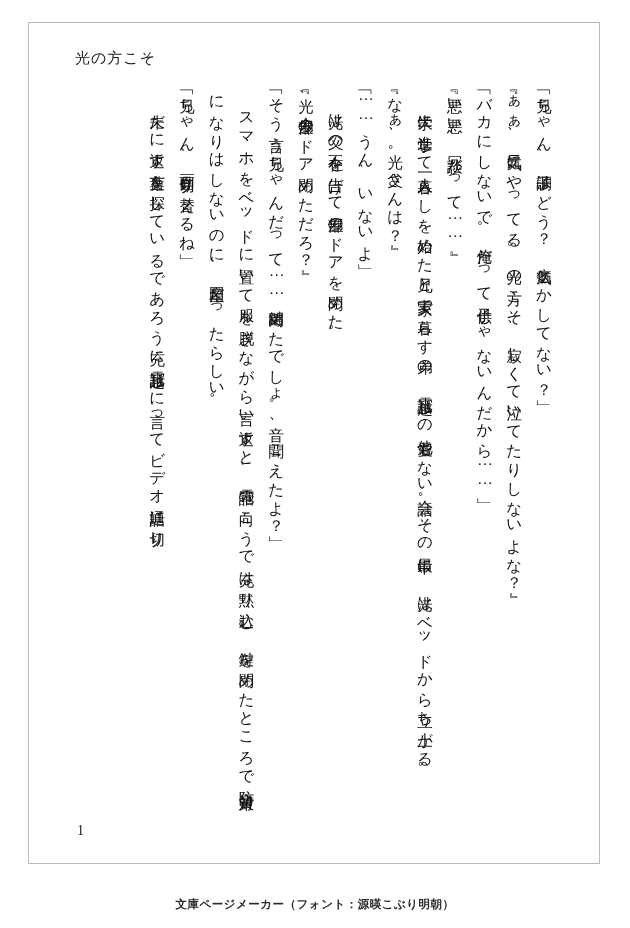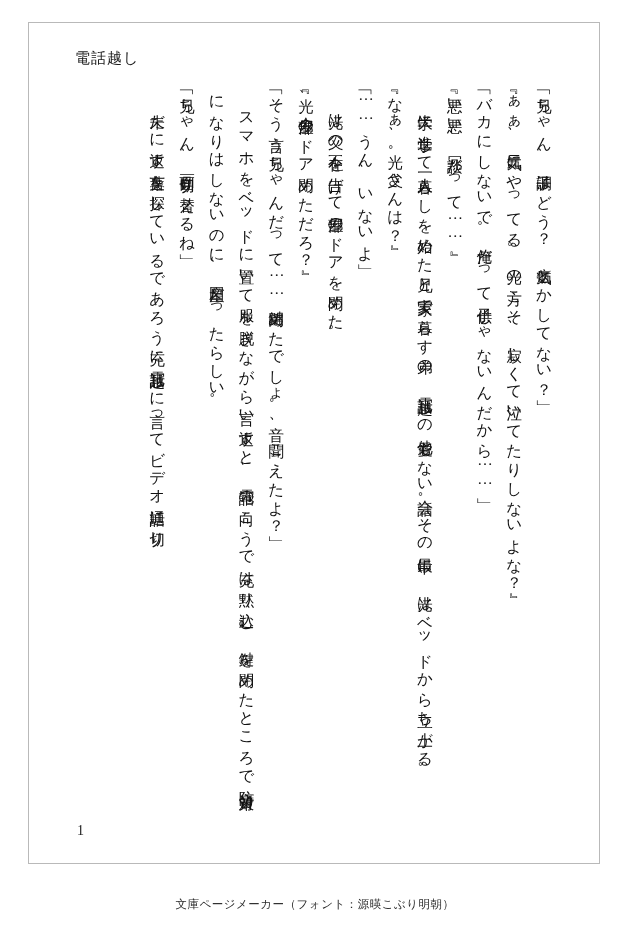--- a/index.html
+++ b/index.html
@@ -71,29 +71,30 @@
   }
   .footer {
     position: absolute;
     left: 0;
     right: 0;
     bottom: 16px;
     text-align: center;
     font-size: 11.5px;
     color: #2b2b2b;
     letter-spacing: 0.5px;
+    font-weight: bold;
   }
 </style>
 </head>
 <body>
 
 <div class="page">
   <div class="page-inner">
 
-    <div class="doc-title">電話越し</div>
+    <div class="doc-title">光の方こそ</div>
 
     <div class="vtext">
       <p>「兄ちゃん、調子はどう？　病気とかしてない？」</p>
       <p>『ぁぁ、元気にやってる。光の方こそ、寂しくて泣いてたりしないよな？』</p>
       <p>「バカにしないで。俺だって子供じゃないんだから……」</p>
       <p>『悪い悪い、冗談だって……』</p>
       <p>　大学に進学して一人暮らしを始めた兄と実家で暮らす弟の、電話越しの他愛もない会話。その最中に、光はベッドから立ち上がる。</p>
       <p>『なぁ、光。父さんは？』</p>
       <p>「……うん、いないよ」</p>
       <p>　光は父の不在を告げて部屋のドアを閉めた。</p>

